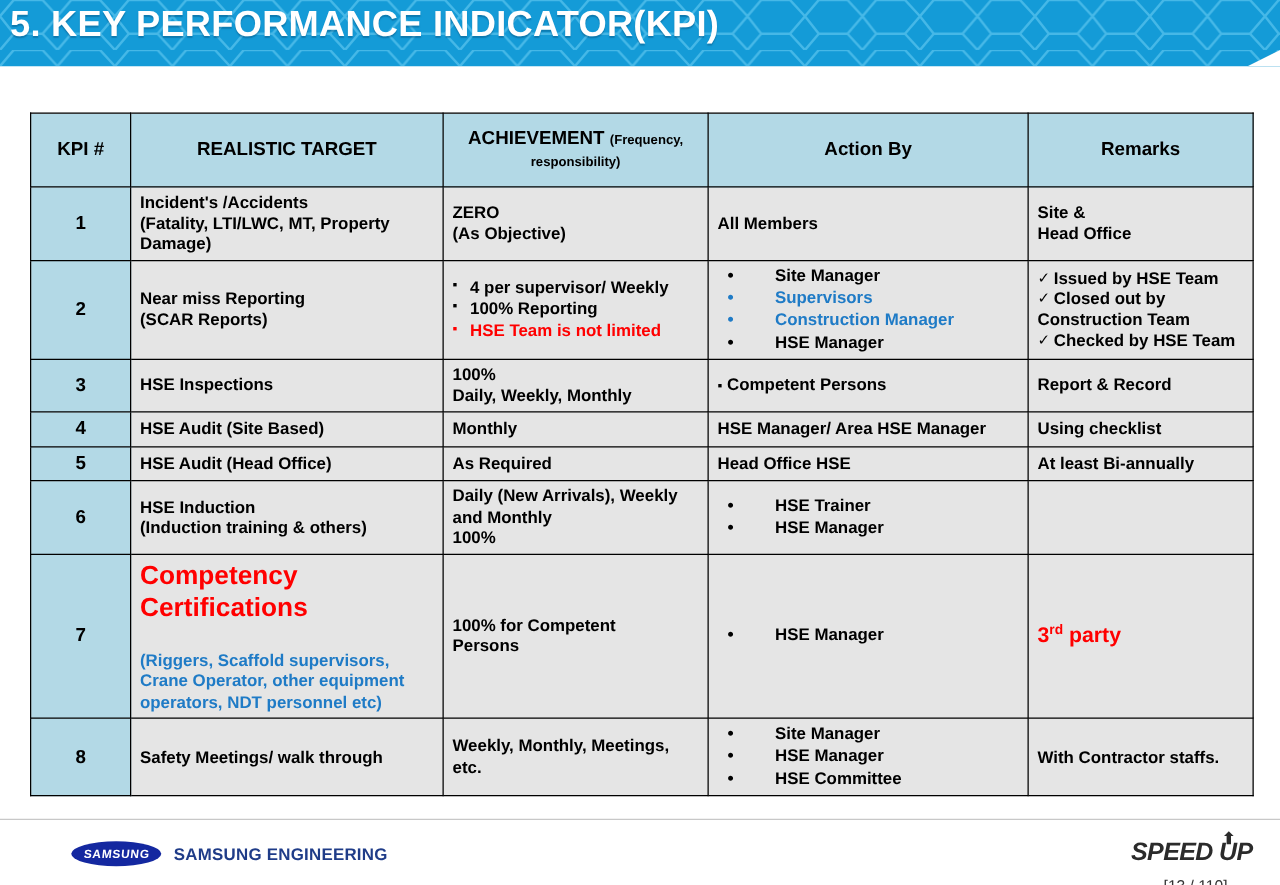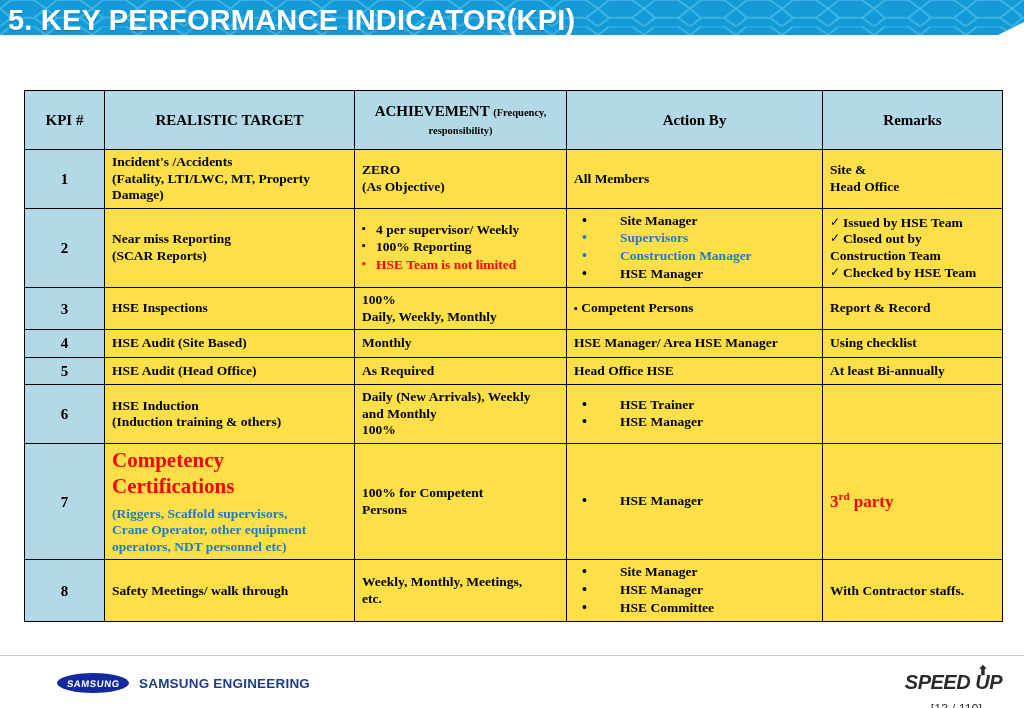--- a/index.html
+++ b/index.html
@@ -7,21 +7,21 @@
   body{
     width:1024px;height:708px;
     background:#ffffff;
     font-family:"Liberation Sans", sans-serif;
     overflow:hidden;
     position:relative;
   }
 
   
   .banner{
-    position:absolute;left:0;top:0;width:1024px;height:35px;
+    position:absolute;left:0;top:0;width:1024px;height:53px;
     background:#149BD7;
     overflow:hidden;
   }
   .banner .hexpattern{
     position:absolute;left:0;top:0;width:100%;height:100%;
     opacity:.55;
   }
   .banner .corner{
     position:absolute;right:0;bottom:0;
     width:0;height:0;
@@ -41,22 +41,21 @@
     white-space:nowrap;
     text-shadow:0 1px 1px rgba(0,60,100,.35);
   }
 
   
   .kpi-table{
     position:absolute;left:24px;top:90px;
     width:978px;
     border-collapse:collapse;
     table-layout:fixed;
-    background:#fde047;
-    font-family:Liberation Serif, serif;
+    background:#e5e5e5;
   }
   .kpi-table td,.kpi-table th{
     border:1.5px solid #000;
     vertical-align:middle;
     padding:4px 7px;
     font-size:13.5px;
     font-weight:bold;
     color:#000;
     line-height:1.23;
     text-align:left;
@@ -91,21 +90,21 @@
   ul.dots{margin:0;padding:0;list-style:none;}
   ul.dots li{position:relative;padding-left:46px;margin:0 0 1px 0;}
   ul.dots li .mk{position:absolute;left:8px;top:-1px;font-size:14px;}
 
   ul.checks{margin:0;padding:0;list-style:none;}
   ul.checks li{position:relative;padding-left:13px;margin:0;}
   ul.checks li .mk{position:absolute;left:0;top:0;font-size:12px;font-weight:normal;}
 
   .sq{font-size:11px;}
 
-  .spacer-line{margin-top:6px;}
+  .spacer-line{margin-top:21px;}
 
   .big-red{font-size:17px;font-weight:bold;color:#FF0000;}
   .big-red sup{font-size:11px;}
 
   
   .footer-rule{
     position:absolute;left:0;top:655px;width:1024px;height:1px;
     background:#c8c8c8;
   }
   .logo-wrap{

